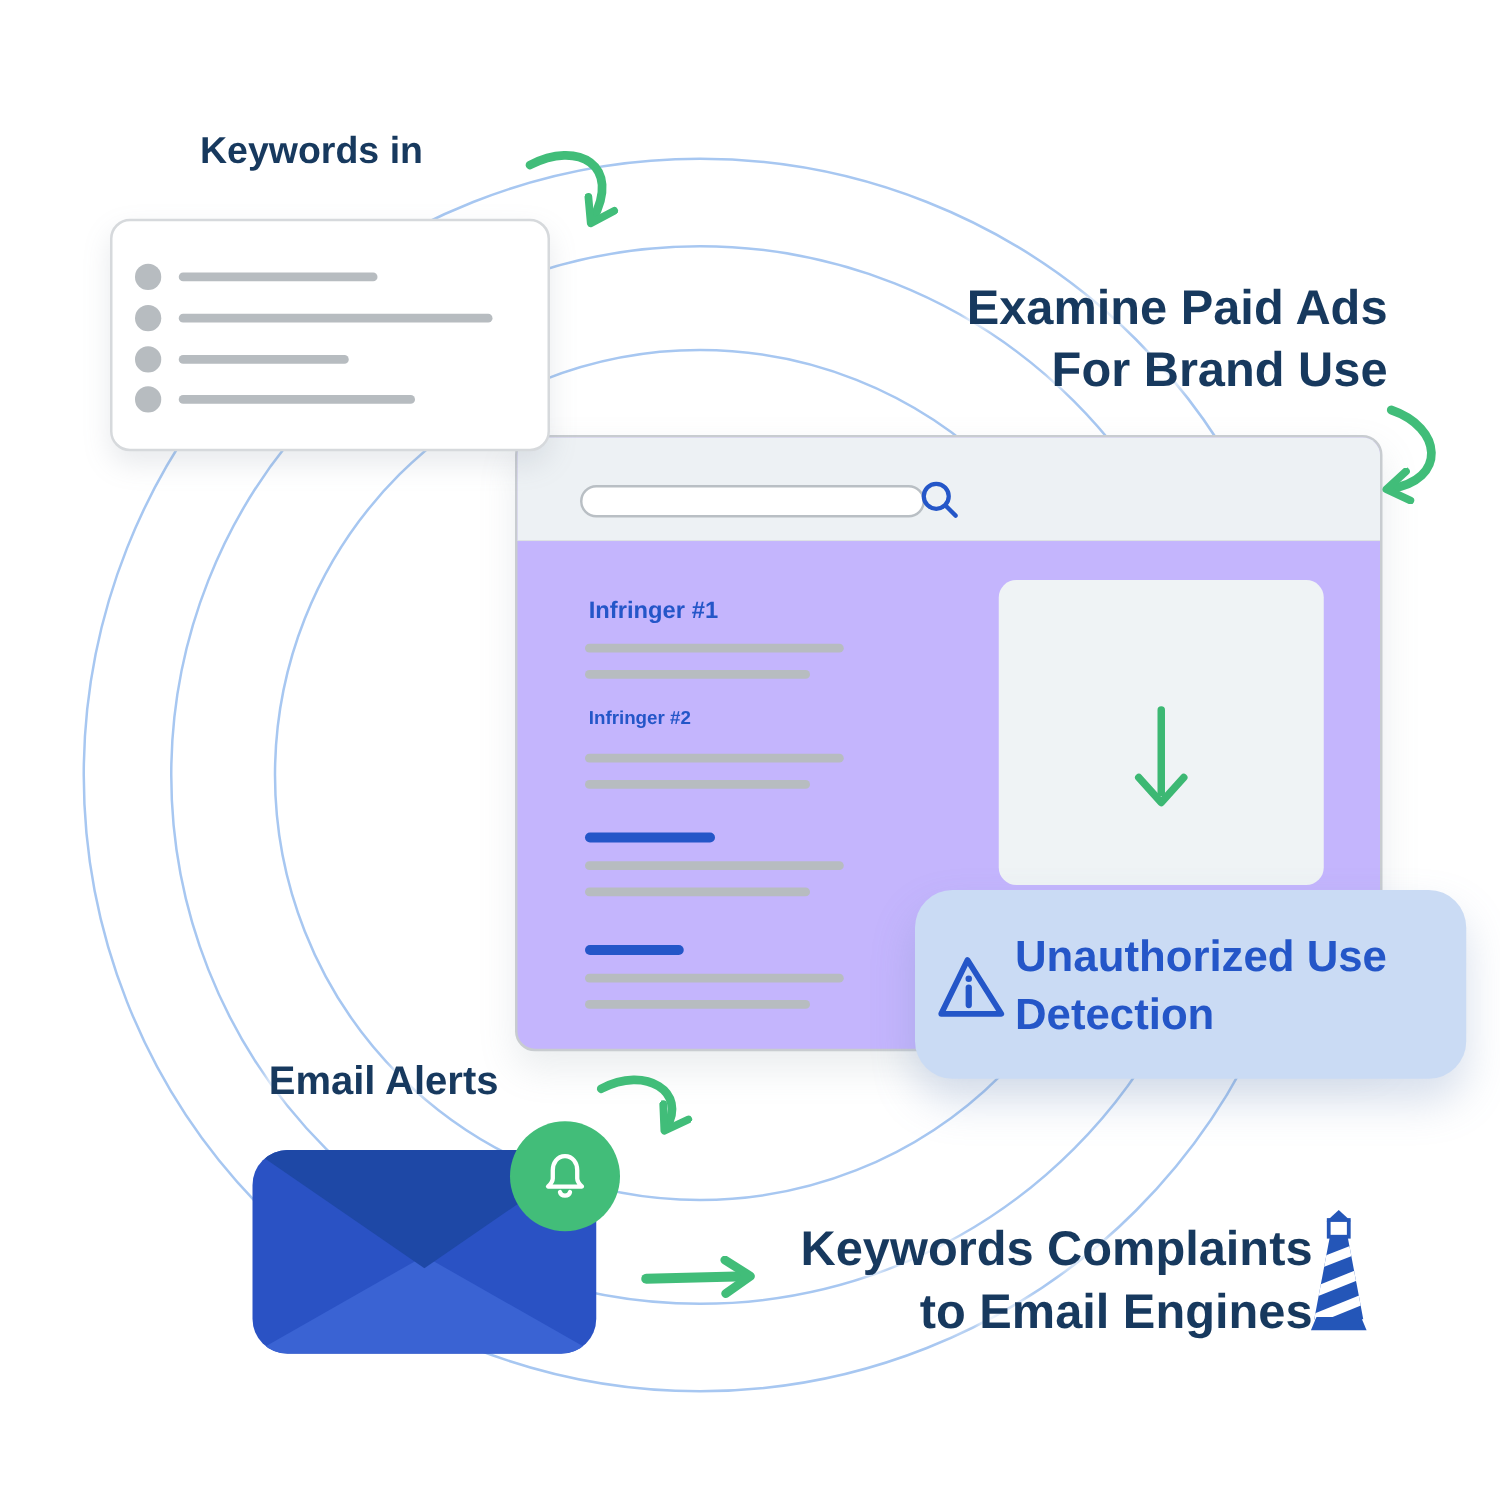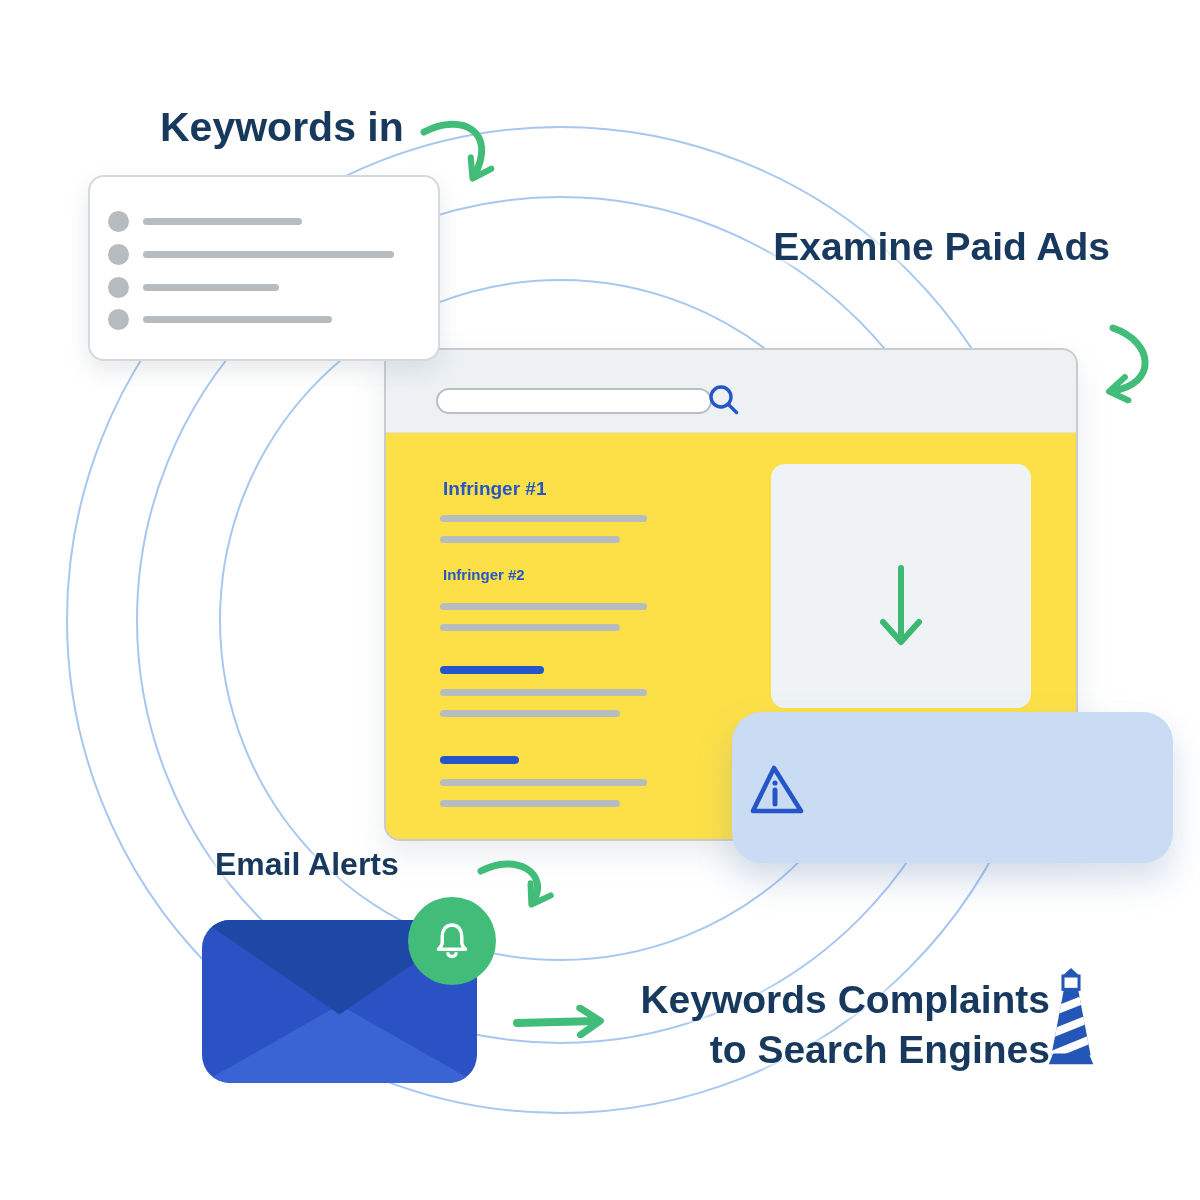--- a/index.html
+++ b/index.html
@@ -25,22 +25,22 @@
     background:#ffffff;border:2px solid #d6d9dc;border-radius:16px;
     box-shadow:0 10px 22px rgba(125,140,155,.18);
     z-index:2;
   }
   .bullet-row{position:absolute;left:18px;height:22px;display:flex;align-items:center;}
   .bullet-dot{width:21px;height:21px;border-radius:50%;background:#b7bcc0;margin-right:14px;flex:none;}
   .ph-bar{height:7px;border-radius:4px;background:#b7bcc0;}
   .ph-bar.blue{height:8px;background:#2456c8;}
   
   .window{
-    position:absolute;left:384px;top:348px;width:690px;height:489px;
-    background:#fde047;border:2px solid #c8ccd0;border-radius:16px;
+    position:absolute;left:412px;top:348px;width:690px;height:489px;
+    background:#c4b5fd;border:2px solid #c8ccd0;border-radius:16px;
     box-shadow:0 14px 30px rgba(125,140,155,.16);
     z-index:1;
   }
   .window-header{
     position:absolute;left:0;top:0;right:0;height:82px;
     background:#edf1f4;border-radius:14px 14px 0 0;
     border-bottom:1px solid #dde1e4;
   }
   .search-pill{
     position:absolute;left:50px;top:38px;width:252px;height:22px;
@@ -87,21 +87,21 @@
 </style>
 </head>
 <body>
 
 <svg id="arcs" width="1200" height="1200" viewBox="0 0 1200 1200">
   <circle cx="560" cy="620" r="493" fill="none" stroke="#a7c7f1" stroke-width="2"></circle>
   <circle cx="560" cy="620" r="423" fill="none" stroke="#a7c7f1" stroke-width="2"></circle>
   <circle cx="560" cy="620" r="340" fill="none" stroke="#a7c7f1" stroke-width="2"></circle>
 </svg>
 
-<div class="heading" style="left:160px;top:104px;font-size:41px;z-index:2">Keywords in</div>
+<div class="heading" style="left:160px;top:104px;font-size:30px;z-index:2">Keywords in</div>
 
 <div class="card">
   <div class="bullet-row" style="top:33px">
     <span class="bullet-dot"></span>
     <span class="ph-bar" style="width:159px"></span>
   </div>
   <div class="bullet-row" style="top:66px">
     <span class="bullet-dot"></span>
     <span class="ph-bar" style="width:251px"></span>
   </div>
@@ -110,20 +110,21 @@
     <span class="ph-bar" style="width:136px"></span>
   </div>
   <div class="bullet-row" style="top:131px">
     <span class="bullet-dot"></span>
     <span class="ph-bar" style="width:189px"></span>
   </div>
 </div>
 
 <div class="heading center" style="left:710px;top:222px;width:400px;font-size:39px;line-height:50px;z-index:2">
   <div>Examine Paid Ads</div>
+  <div>For Brand Use</div>
 </div>
 
 <div class="window">
   <div class="window-header">
     <input class="search-pill" type="text" placeholder="" style="">
     <svg class="iconsvg abs" style="left:320px;top:32px" width="36" height="36" viewBox="0 0 36 36">
       <circle cx="15" cy="15" r="10" fill="none" stroke="#2456c8" stroke-width="3.4"></circle>
       <line x1="22.5" y1="22.5" x2="30.5" y2="30.5" stroke="#2456c8" stroke-width="3.4" stroke-linecap="round"></line>
     </svg>
   </div>
@@ -151,39 +152,43 @@
     </svg>
   </div>
 </div>
 
 <div class="chip">
   <svg class="iconsvg abs" style="left:12px;top:50px" width="62" height="56" viewBox="0 0 62 56">
     <path d="M28 6 L55 49 L7 49 Z" transform="translate(2,0)" fill="none" stroke="#2456c8" stroke-width="4.6" stroke-linejoin="round"></path>
     <circle cx="31" cy="21" r="2.6" fill="#2456c8"></circle>
     <line x1="31" y1="28" x2="31" y2="42" stroke="#2456c8" stroke-width="5" stroke-linecap="round"></line>
   </svg>
+  <div class="chip-text">
+    <div>Unauthorized Use</div>
+    <div>Detection</div>
+  </div>
 </div>
 
 <div class="heading" style="left:215px;top:846px;font-size:32px;z-index:2">Email Alerts</div>
 
 <div class="envelope">
   <div class="env-fold"></div>
   <div class="env-flap"></div>
 </div>
 
 <div class="bell-badge">
   <svg class="iconsvg" width="46" height="46" viewBox="0 0 40 40">
     <path d="M20 6 C14.5 6 11.5 10.8 11.5 15.8 L11.5 21.5 C11.5 23.6 10 25.4 8.2 27.2 L31.8 27.2 C30 25.4 28.5 23.6 28.5 21.5 L28.5 15.8 C28.5 10.8 25.5 6 20 6 Z" fill="none" stroke="#ffffff" stroke-width="3" stroke-linejoin="round"></path>
     <path d="M16.5 31 A3.6 3.2 0 0 0 23.5 31" fill="none" stroke="#ffffff" stroke-width="3" stroke-linecap="round"></path>
   </svg>
 </div>
 
 <div class="heading center" style="left:600px;top:975px;width:450px;font-size:39px;line-height:50px;z-index:2">
   <div>Keywords Complaints</div>
-  <div>to Search Engines</div>
+  <div>to Email Engines</div>
 </div>
 
 <svg class="iconsvg abs" style="left:1044px;top:968px;z-index:2" width="54" height="98" viewBox="0 0 60 110">
   <defs>
     <clipPath id="lh-body">
         <polygon points="22,24 38,24 52,98 8,98"></polygon>
       </clipPath>
   </defs>
   <polygon points="30,0 41,10 19,10" fill="#2456b8"></polygon>
   <rect x="21" y="9" width="18" height="15" fill="#ffffff" stroke="#2456b8" stroke-width="3.4"></rect>

